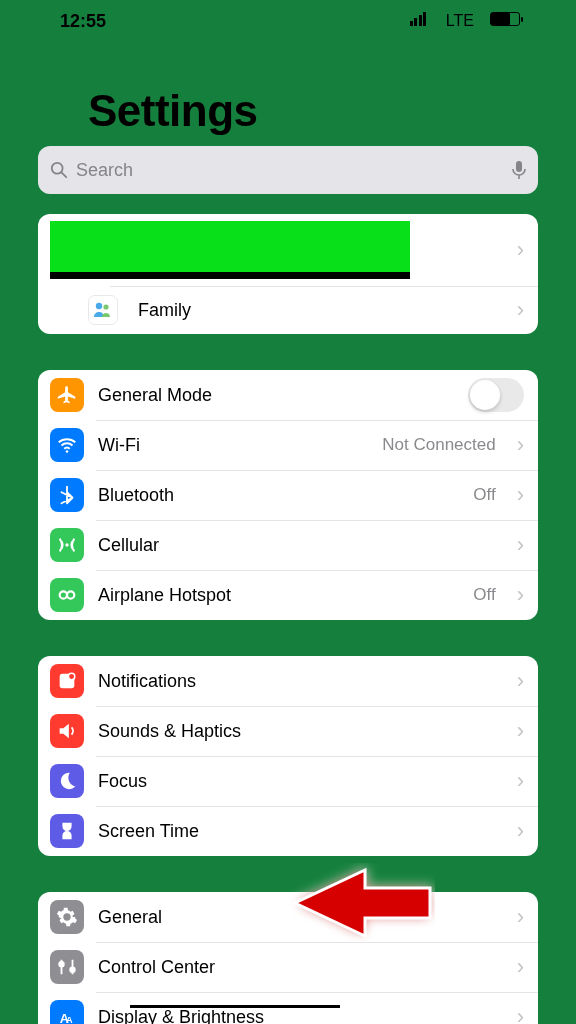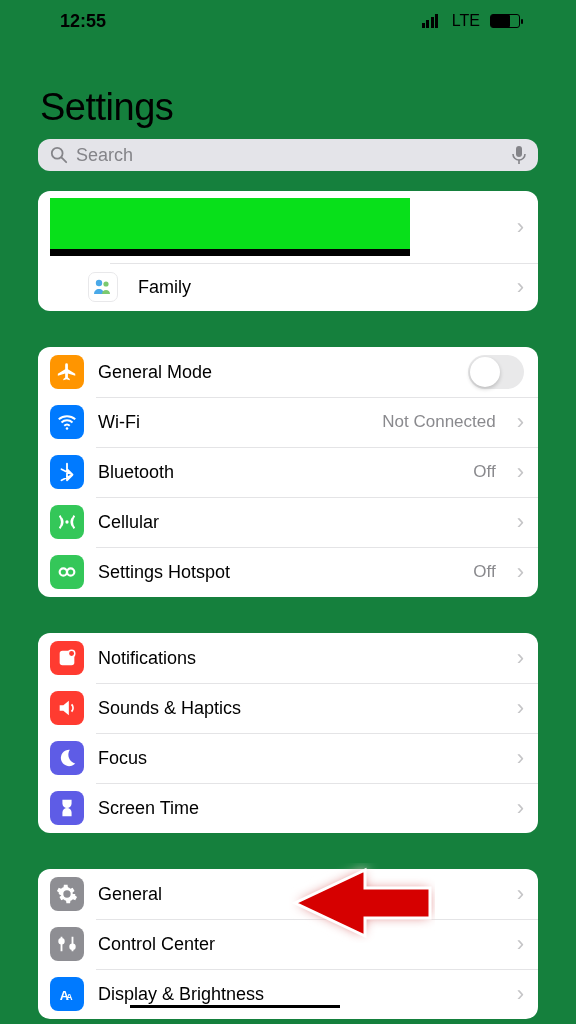--- a/index.html
+++ b/index.html
@@ -21,31 +21,31 @@
     
     .status-bar {
       display: flex;
       justify-content: space-between;
       align-items: center;
       height: 42px;
       padding: 0 18px 0 22px;
       font-weight: 600;
       font-size: 18px;
     }
-    .status-right { display: flex; align-items: center; gap: 10px; }
+    .status-right { display: flex; align-items: flex-start; gap: 16px; }
     .signal-bars { width: 20px; height: 14px; display: flex; align-items: flex-end; gap: 1.5px; }
     .signal-bars span { width: 3px; background: #000; }
     .lte { font-size: 16px; font-weight: 500; }
     .battery { width: 30px; height: 14px; border: 1.5px solid #000; border-radius: 3px; position: relative; }
     .battery::after { content: ""; position: absolute; right: -4px; top: 3.5px; width: 2.2px; height: 5px; background: #000; border-radius: 1px; }
     .battery-fill { height: 100%; width: 68%; background: #000; border-radius: 1px; }
     
-    .page-title { font-size: 38px; font-weight: 400; padding: 44px 0 10px 2px; letter-spacing: -0.5px; }
-    
-    .search-bar { background: #e4e4e9; border-radius: 12px; height: 32px; display: flex; align-items: center; padding: 0 12px; gap: 8px; margin-bottom: 20px; }
+    .page-title { font-size: 44px; font-weight: 700; padding: 44px 0 10px 2px; letter-spacing: -0.5px; margin-left: 48px; }
+    
+    .search-bar { background: #e4e4e9; border-radius: 12px; height: 48px; display: flex; align-items: center; padding: 0 12px; gap: 8px; margin-bottom: 20px; }
     .search-bar svg { flex-shrink: 0; }
     .search-placeholder { color: #848489; font-size: 18px; flex: 1; }
     .mic-icon { color: #848489; }
     
     .group { background: #fff; border-radius: 12px; margin-bottom: 36px; overflow: hidden; }
     .row { display: flex; align-items: center; min-height: 48px; padding: 8px 14px 8px 12px; position: relative; }
     .row + .row::before { content: ""; position: absolute; top: 0; left: 58px; right: 0; height: 1px; background: #e4e4e6; }
     .row.profile { height: 72px; padding-left: 12px; }
     .row.family::before { left: 72px; }
     .icon-wrap { width: 34px; height: 34px; border-radius: 8px; display: flex; align-items: center; justify-content: center; flex-shrink: 0; margin-right: 14px; }
@@ -172,21 +172,21 @@
       <span class="label">Cellular</span>
       <span class="chevron">›</span>
     </div>
     <div class="row">
       <div class="icon-wrap ic-green">
         <svg viewBox="0 0 24 24" fill="none" stroke="#fff" stroke-width="2.4">
             <circle cx="8" cy="12" r="4"></circle>
             <circle cx="16" cy="12" r="4"></circle>
           </svg>
       </div>
-      <span class="label">Settings Hotspot</span>
+      <span class="label">Airplane Hotspot</span>
       <span class="detail">Off</span>
       <span class="chevron">›</span>
     </div>
   </div>
 
   <div class="group">
     <div class="row">
       <div class="icon-wrap ic-red">
         <svg viewBox="0 0 24 24" fill="#fff">
             <rect x="4" y="4" width="16" height="16" rx="3"></rect>

